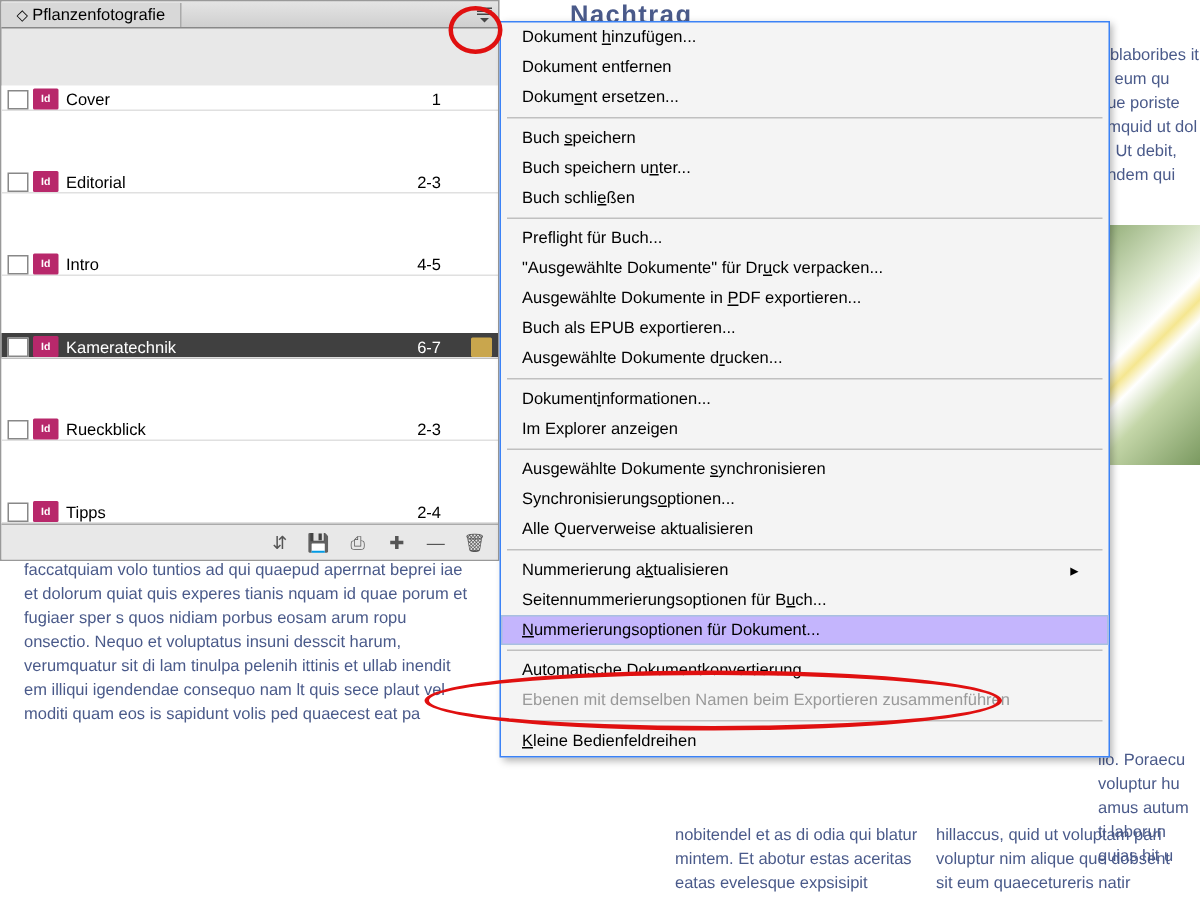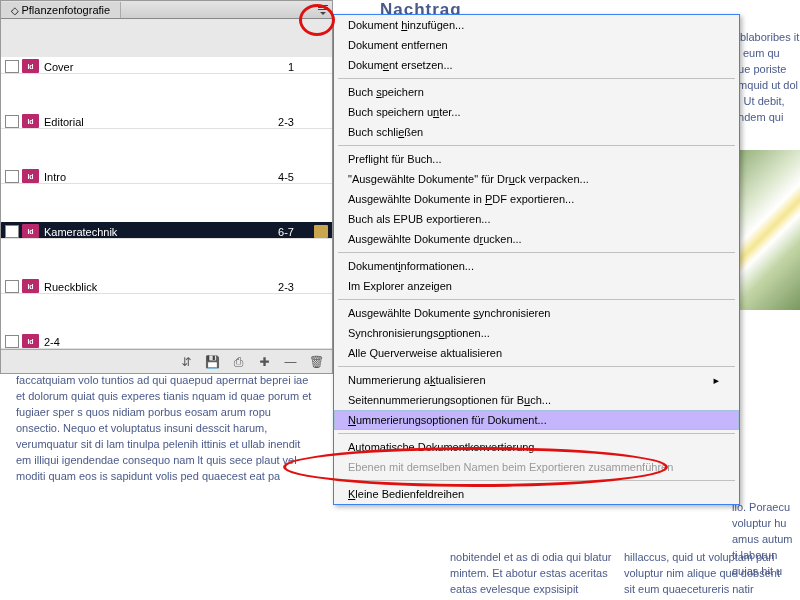--- a/index.html
+++ b/index.html
@@ -17,21 +17,21 @@
   
   .panel { position: absolute; left: 0; top: 0; width: 333px; background: #e8e8e8; border: 1px solid #999; }
   .panel-header { display: flex; align-items: center; background: linear-gradient(#e4e4e4, #cfcfcf); border-bottom: 1px solid #888; height: 18px; }
   .panel-tab { background: #d8d8d8; padding: 2px 10px; border-right: 1px solid #aaa; font-size: 10px; }
   .panel-menu-btn { margin-left: auto; width: 18px; height: 16px; display: flex; flex-direction: column; justify-content: center; align-items: center; gap: 1px; cursor: pointer; }
   .panel-menu-btn span { width: 10px; height: 1px; background: #444; }
   .panel-menu-btn .arrow { width: 0; height: 0; border-top: 3px solid #444; border-left: 3px solid transparent; border-right: 3px solid transparent; margin-top: 1px; }
   
   .doc-list { background: #fff; }
   .doc-row { display: flex; align-items: flex-end; height: 17px; padding: 0 4px; border-bottom: 1px solid #e0e0e0; margin-top: 38px; }
-  .doc-row.selected { background: #0f172a; color: #fff; }
+  .doc-row.selected { background: #404040; color: #fff; }
   .doc-icon-box { width: 14px; height: 13px; border: 1px solid #888; background: #fff; margin-right: 3px; }
   .id-badge { width: 17px; height: 14px; background: #b8286b; color: #fff; font-size: 7px; font-weight: bold; display: flex; align-items: center; justify-content: center; margin-right: 5px; border-radius: 1px; }
   .doc-name { flex: 1; }
   .doc-pages { margin-right: 20px; }
   .doc-status { width: 14px; height: 13px; }
   .doc-status.open { background: #c9a64d; border-radius: 1px; }
   
   .panel-footer { display: flex; align-items: center; justify-content: flex-end; gap: 11px; padding: 3px 8px; background: #e8e8e8; border-top: 1px solid #aaa; height: 24px; }
   .footer-icon { width: 15px; height: 15px; display: flex; align-items: center; justify-content: center; color: #555; font-size: 12px; }
   
@@ -102,20 +102,21 @@
       <div class="doc-row">
         <div class="doc-icon-box"></div>
         <div class="id-badge">Id</div>
         <div class="doc-name">Rueckblick</div>
         <div class="doc-pages">2-3</div>
         <div class="doc-status"></div>
       </div>
       <div class="doc-row">
         <div class="doc-icon-box"></div>
         <div class="id-badge">Id</div>
+        <div class="doc-name">Tipps</div>
         <div class="doc-pages">2-4</div>
         <div class="doc-status"></div>
       </div>
     </div>
   <div class="panel-footer">
     <div class="footer-icon">⇵</div>
     <div class="footer-icon">💾</div>
     <div class="footer-icon">⎙</div>
     <div class="footer-icon">✚</div>
     <div class="footer-icon">—</div>

